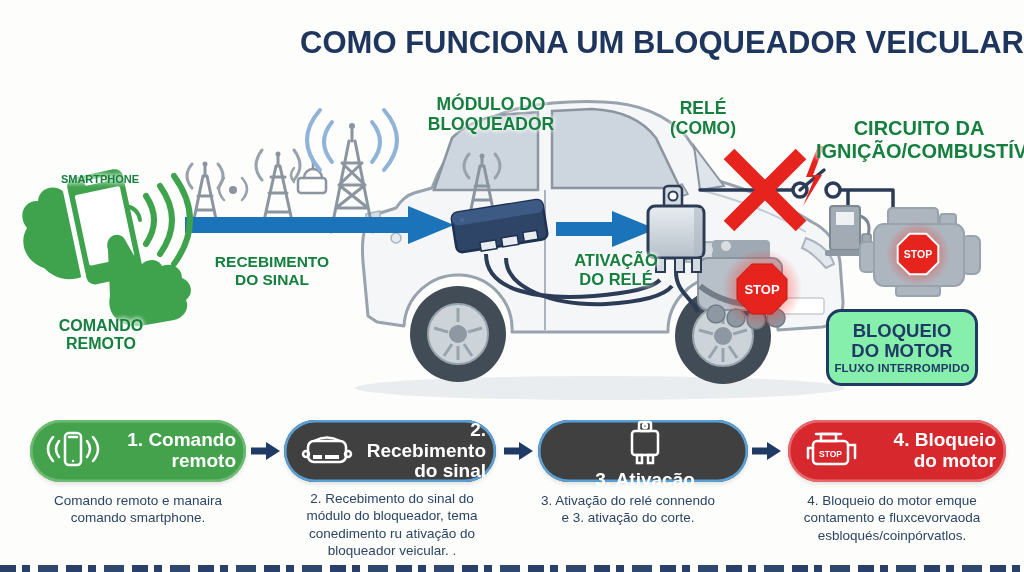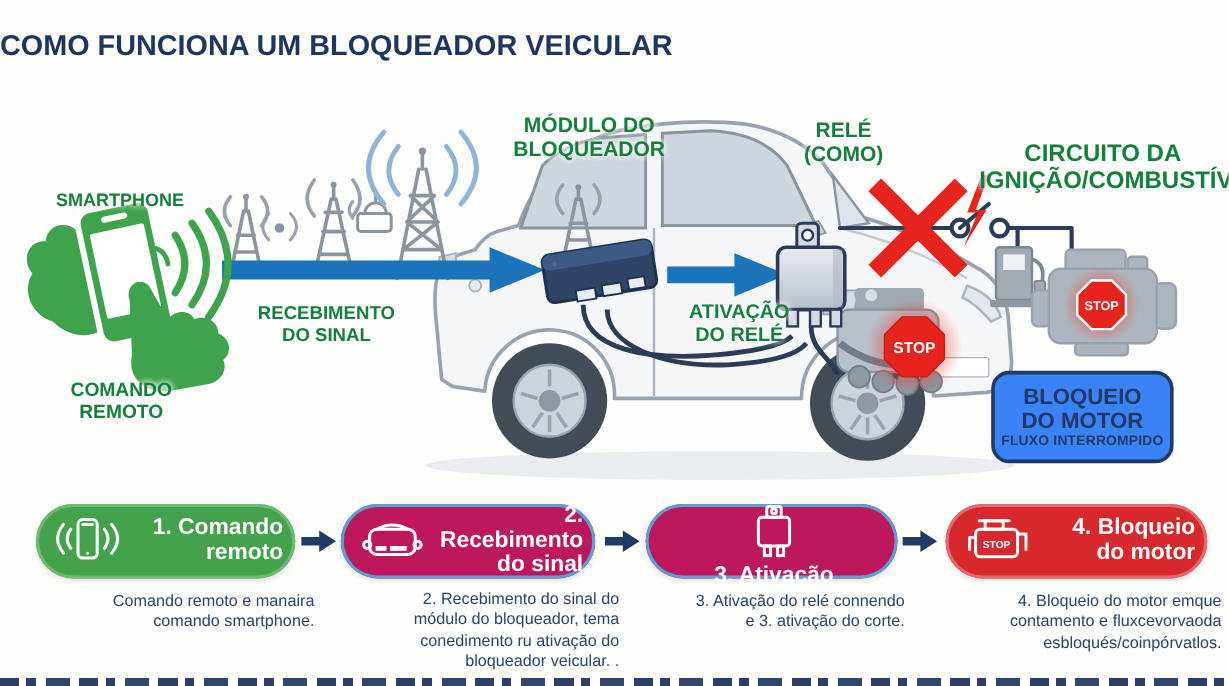--- a/index.html
+++ b/index.html
@@ -1,44 +1,44 @@
 <!DOCTYPE html>
 <html><head>
 <meta charset="utf-8">
 <style>
   html,body{margin:0;padding:0;background:#ffffff;}
   .stage{position:relative;width:1024px;height:572px;background:#fdfdfb;overflow:hidden;
          font-family:"Liberation Sans",sans-serif;}
   .art{position:absolute;left:0;top:0;}
-  #title{position:absolute;top:25px;left:0;width:100%;text-align:left;
-         font-size:24px;font-weight:800;color:#1e355e;letter-spacing:0;}
+  #title{position:absolute;top:25px;left:0;width:100%;text-align:right;
+         font-size:31px;font-weight:800;color:#1e355e;letter-spacing:0;}
   .lbl{position:absolute;color:#15803d;font-weight:700;text-align:center;
        white-space:pre-line;line-height:1.14;text-shadow:0 0 5px #fff,0 0 5px #fff;}
-  #lbl-smartphone{left:34px;top:159px;width:132px;font-size:15px;}
+  #lbl-smartphone{left:34px;top:173px;width:132px;font-size:11px;}
   #lbl-comando{left:38px;top:317px;width:126px;font-size:16px;}
   #lbl-recebimento{left:198px;top:253px;width:148px;font-size:15.5px;}
   #lbl-modulo{left:408px;top:95px;width:166px;font-size:17.5px;}
   #lbl-rele{left:650px;top:99px;width:106px;font-size:17.5px;}
   #lbl-ativacao{left:556px;top:251px;width:120px;font-size:16.5px;}
   #lbl-circuito{left:816px;top:117px;width:206px;font-size:20px;}
-  .bloq-box{position:absolute;left:826px;top:309px;width:152px;height:77px;background:#3b82f6;
+  .bloq-box{position:absolute;left:826px;top:309px;width:152px;height:77px;background:#86efac;
             border:3.5px solid #203a66;border-radius:15px;display:flex;flex-direction:column;
             align-items:center;justify-content:center;gap:2px;box-sizing:border-box;}
   .bloq-main{font-size:18.5px;font-weight:800;color:#203a66;line-height:1.04;text-align:center;white-space:pre-line;}
   .bloq-sub{font-size:11.5px;font-weight:700;color:#203a66;letter-spacing:.2px;}
   .pill{position:absolute;top:420px;height:62px;border-radius:31px;display:flex;align-items:center;
         gap:4px;padding:0 10px 0 14px;box-sizing:border-box;}
   .pill.green{background:#43a24b;box-shadow:inset 0 0 0 2.5px #6dbb72,0 2px 4px rgba(0,0,0,.12);}
-  .pill.blue{background:#be185d;box-shadow:inset 0 0 0 2.5px #58a0d6,0 2px 4px rgba(0,0,0,.12);}
+  .pill.blue{background:#404040;box-shadow:inset 0 0 0 2.5px #58a0d6,0 2px 4px rgba(0,0,0,.12);}
   .pill.red{background:#d7282e;box-shadow:inset 0 0 0 2.5px #e4686c,0 2px 4px rgba(0,0,0,.12);}
   .pill .plabel{flex:1;color:#fff;font-weight:700;font-size:19px;line-height:1.1;text-align:right;white-space:pre-line;}
   .picon{flex:0 0 auto;}
   #pill1{left:30px;width:216px;} #pill2{left:284px;width:212px;}
   #pill3{left:538px;width:210px;flex-direction:column;} #pill4{left:788px;width:218px;}
-  .caption{position:absolute;color:#2b4563;font-size:13.5px;line-height:1.28;text-align:right;
+  .caption{position:absolute;color:#2b4563;font-size:13.5px;line-height:1.28;text-align:center;
            white-space:pre-line;font-weight:500;}
   #cap1{left:14px;top:492px;width:248px;}
   #cap2{left:268px;top:490px;width:248px;}
   #cap3{left:502px;top:492px;width:252px;}
   #cap4{left:766px;top:492px;width:252px;}
   .step-arrow{position:absolute;top:441px;}
   #sarr1{left:251px;} #sarr2{left:504px;} #sarr3{left:752px;}
   .footer-dashes{position:absolute;left:0;bottom:0;width:100%;height:7px;
     background:repeating-linear-gradient(90deg,#2a4068 0 16px,transparent 16px 22px,
       #2a4068 22px 30px,transparent 30px 38px,#31486e 38px 58px,transparent 58px 66px);}

